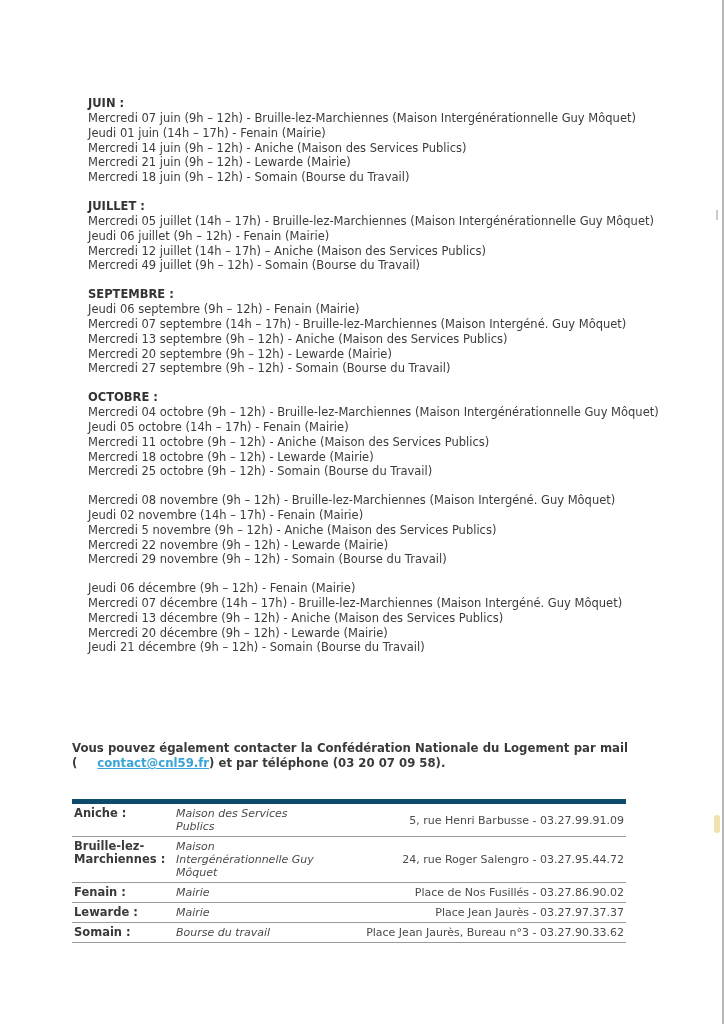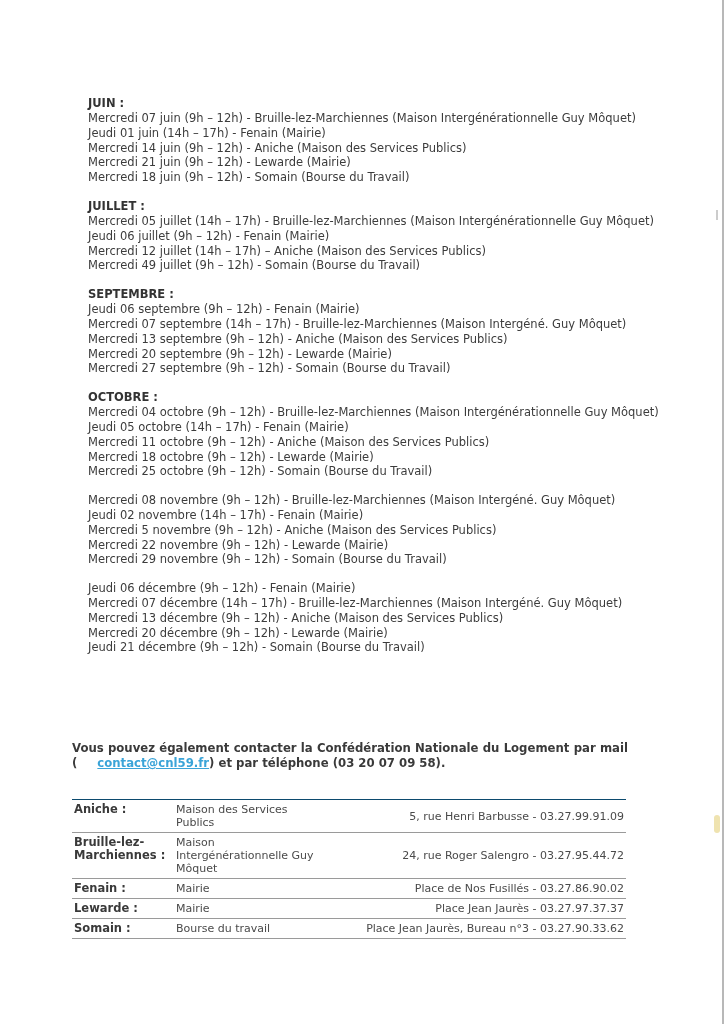--- a/index.html
+++ b/index.html
@@ -14,23 +14,23 @@
   .month { margin-bottom: 14px; }
   .month-title { font-weight: bold; font-size: 11.5px; line-height: 15px; color: #333; }
   .line { font-size: 11.5px; line-height: 14.8px; white-space: nowrap; color: #3c3c3c; }
   .contact {
     position: absolute; left: 72px; top: 741px; width: 556px;
     font-weight: bold; font-size: 11.7px; line-height: 15px; color: #3a3a3a; text-align: justify;
   }
   .contact a { color: #3aa4d8; text-decoration: underline; margin-left: 20px; }
   table.addr { position: absolute; left: 72px; top: 799px; width: 554px; border-collapse: collapse; font-size: 11px; color: #444; }
   table.addr td { border-bottom: 1px solid #9a9a9a; padding: 3px 2px 3px 2px; vertical-align: top; line-height: 13px; }
-  table.addr tr:first-child td { border-top: 1px solid #0c4a6e; }
+  table.addr tr:first-child td { border-top: 5px solid #0c4a6e; }
   table.addr td.city { font-weight: bold; width: 98px; color: #3a3a3a; font-size: 11.5px; }
-  table.addr td.place { width: 140px; color: #4a4a4a; }
+  table.addr td.place { width: 140px; color: #4a4a4a; font-style: italic; }
   table.addr td.address { text-align: right; color: #4a4a4a; vertical-align: middle; }
 </style>
 </head>
 <body>
 
 <div class="edge"></div>
 <div class="edge-mark"></div>
 <div class="stain"></div>
 
 <div class="content" id="schedule">

